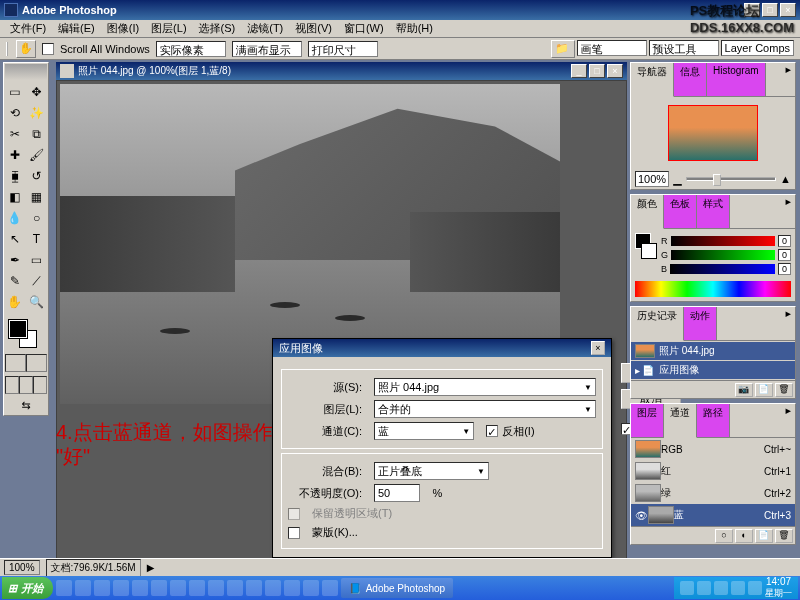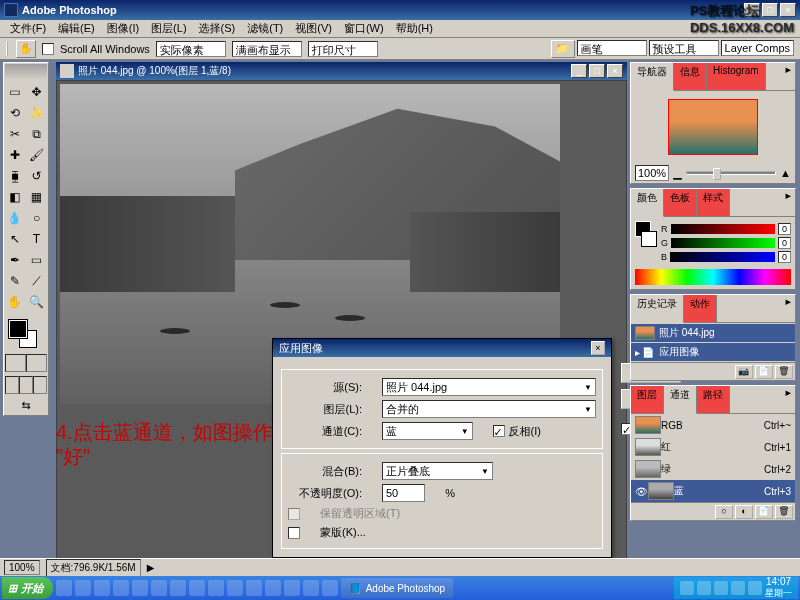--- a/index.html
+++ b/index.html
@@ -48,22 +48,22 @@
 .water { position:absolute; bottom:0; left:0; right:0; height:45%; background:linear-gradient(#858585,#606060); }
 .buildings-l { position:absolute; left:0; top:35%; width:35%; height:30%; background:linear-gradient(90deg,#3a3a3a,#555); }
 .buildings-r { position:absolute; right:0; top:40%; width:30%; height:25%; background:linear-gradient(-90deg,#3a3a3a,#555); }
 .boat { position:absolute; width:30px; height:6px; background:#2a2a2a; border-radius:50%; }
 
 .redtext { position:absolute; left:56px; top:420px; color:#c00; font-size:20px; font-family:"SimHei"; line-height:24px; }
 
 
 .panels { position:absolute; right:4px; top:62px; width:166px; display:flex; flex-direction:column; gap:4px; }
 .panel { background:#d4d0c8; border:1px solid #808080; border-top-color:#fff; border-left-color:#fff; }
-.panel-tabs { height:28px; display:flex; background:#d4d0c8; border-bottom:1px solid #808080; }
-.ptab { padding:2px 6px; font-size:10px; background:#ef4444; border-right:1px solid #808080; }
+.panel-tabs { height:34px; display:flex; background:#d4d0c8; border-bottom:1px solid #808080; }
+.ptab { padding:2px 6px; font-size:10px; background:#d946ef; border-right:1px solid #808080; }
 .ptab.active { background:#d4d0c8; border-bottom:1px solid #d4d0c8; margin-bottom:-1px; }
 .panel-x { margin-left:auto; padding:0 4px; }
 .panel-body { padding:4px; }
 .nav-thumb { width:90px; height:56px; margin:4px auto; border:1px solid #f00; background:linear-gradient(#e89050 40%,#2a706a); }
 .nav-zoom { display:flex; align-items:center; gap:4px; padding:2px 4px; }
 .slider-track { flex:1; height:4px; background:#808080; border:1px inset #fff; position:relative; }
 .slider-thumb { position:absolute; top:-4px; width:8px; height:12px; background:#d4d0c8; border:1px outset #fff; }
 .color-row { display:flex; align-items:center; gap:3px; font-size:9px; margin:2px 0; }
 .color-row .track { flex:1; height:10px; }
 .spectrum { height:16px; background:linear-gradient(90deg,#f00,#ff0,#0f0,#0ff,#00f,#f0f,#f00); margin-top:4px; }
@@ -76,21 +76,21 @@
 .ch-thumb.g { background:linear-gradient(#bbb 40%,#666); }
 .ch-thumb.b { background:linear-gradient(#aaa 40%,#444); }
 .panel-footer { height:18px; border-top:1px solid #808080; display:flex; justify-content:flex-end; padding:2px; gap:2px; }
 .pf-btn { width:18px; height:14px; border:1px outset #fff; background:#d4d0c8; font-size:9px; text-align:center; }
 
 
 .dialog { position:absolute; left:272px; top:338px; width:340px; background:#d4d0c8; border:1px solid #000; box-shadow:2px 2px 4px rgba(0,0,0,.4); }
 .dialog-title { height:18px; background:linear-gradient(#0a246a,#3a6ea5); color:#fff; padding:2px 6px; font-size:11px; display:flex; }
 .dialog-title .x { margin-left:auto; width:14px; height:14px; background:#d4d0c8; color:#000; text-align:center; line-height:12px; font-size:9px; border:1px outset #fff; }
 .dialog-body { padding:8px; position:relative; }
-.dlg-row { display:flex; align-items:center; margin:4px 0; gap:20px; font-size:11px; }
+.dlg-row { display:flex; align-items:center; margin:4px 0; gap:12px; font-size:11px; }
 .dlg-label { width:74px; text-align:right; }
 .dlg-input { flex:1; background:#fff; border:1px inset #808080; height:18px; padding:1px 3px; display:flex; align-items:center; justify-content:space-between; }
 .dlg-input .arrow { font-size:8px; }
 .dlg-btns { position:absolute; right:-70px; top:6px; display:flex; flex-direction:column; gap:6px; }
 .dlg-btn { width:60px; height:20px; background:#d4d0c8; border:1px outset #fff; text-align:center; line-height:18px; font-size:11px; }
 .fieldset { border:1px groove #fff; padding:4px 6px; margin-top:4px; }
 .dlg-check { display:flex; align-items:center; gap:4px; }
 
 
 .statusbar { position:absolute; left:0; bottom:24px; right:0; height:18px; background:#d4d0c8; border-top:1px solid #fff; display:flex; align-items:center; font-size:10px; padding:0 4px; gap:6px; }

